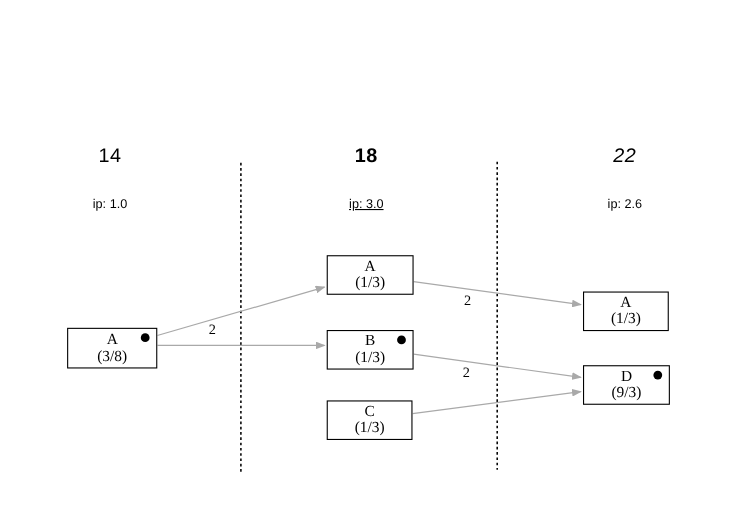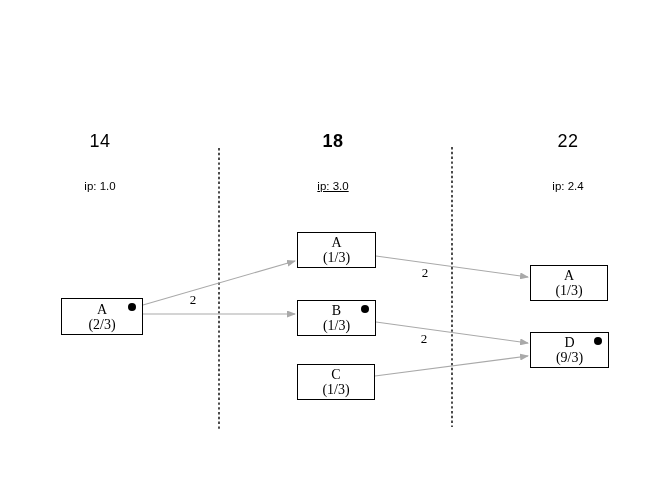--- a/index.html
+++ b/index.html
@@ -81,29 +81,29 @@
       <line x1="143" y1="314" x2="295" y2="314" stroke="#a9a9a9" stroke-width="1.1" marker-end="url(#arrowhead)"></line>
       <line x1="376" y1="256" x2="528" y2="277" stroke="#a9a9a9" stroke-width="1.1" marker-end="url(#arrowhead)"></line>
       <text x="425" y="277" text-anchor="middle" class="edge-label-text">2</text>
       <line x1="376" y1="322" x2="528" y2="343" stroke="#a9a9a9" stroke-width="1.1" marker-end="url(#arrowhead)"></line>
       <text x="424" y="343" text-anchor="middle" class="edge-label-text">2</text>
       <line x1="375" y1="376" x2="528" y2="356" stroke="#a9a9a9" stroke-width="1.1" marker-end="url(#arrowhead)"></line>
     </svg>
 
   <div class="col-header" style="left: 100px;">14</div>
   <div class="col-header" style="left: 333px; font-weight: bold;">18</div>
-  <div class="col-header" style="left: 568px;">22</div>
+  <div class="col-header" style="left: 568px; font-style: italic;">22</div>
 
   <div class="col-ip" style="left: 100px;">ip: 1.0</div>
   <div class="col-ip" style="left: 333px; text-decoration: underline;">ip: 3.0</div>
-  <div class="col-ip" style="left: 568px;">ip: 2.4</div>
+  <div class="col-ip" style="left: 568px;">ip: 2.6</div>
 
   <div class="node" style="left: 61px; top: 298px; width: 82px; height: 37px;">
     <span>A</span>
-    <span>(2/3)</span>
+    <span>(3/8)</span>
     <span class="dot"></span>
   </div>
 
   <div class="node" style="left: 297px; top: 232px; width: 79px; height: 36px;">
     <span>A</span>
     <span>(1/3)</span>
 
   </div>
 
   <div class="node" style="left: 297px; top: 300px; width: 79px; height: 36px;">

